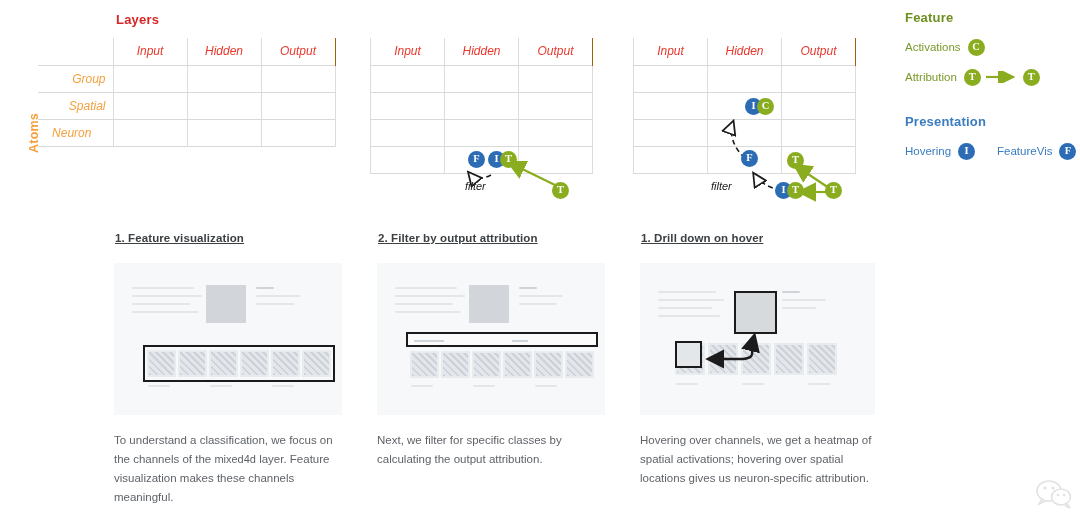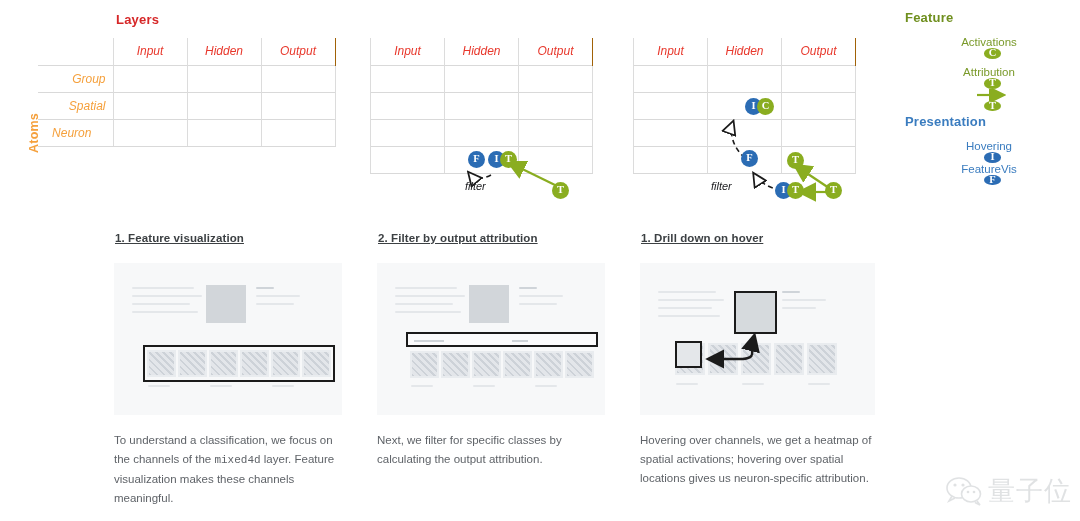--- a/index.html
+++ b/index.html
@@ -125,21 +125,21 @@
   
   #legend { position: absolute; left: 905px; top: 10px; width: 175px; }
   .legend-head {
     font-weight: bold;
     font-size: 13px;
     margin-bottom: 11px;
     letter-spacing: .2px;
   }
   .legend-head.content { color: #6f8f1e; }
   .legend-head.presentation { color: #3a7cbf; margin-top: 26px; }
-  .legend-row { display: flex; align-items: center; height: 22px; margin-bottom: 8px; flex-direction: column; }
+  .legend-row { display: flex; align-items: center; height: 22px; margin-bottom: 8px; }
   .legend-row .lname {
     font-size: 11.5px;
     color: #7a9a2a;
     margin-right: 7px;
   }
   .legend-row.pres .lname { color: #3a7cbf; }
   .legend-arrow { margin: 0 4px; display: inline-flex; align-items: center; }
   .legend-gap { width: 22px; }
 
   
@@ -167,21 +167,21 @@
   }
   #step-3 .thumb { height: 152px; }
 
   .step-caption {
     margin-top: 16px;
     font-size: 11.5px;
     line-height: 19px;
     color: #5f6368;
   }
   .step-caption code {
-    font-family: Liberation Mono, monospace;
+    font-family: Liberation Sans, sans-serif;
     font-size: 11px;
     color: #5f6368;
   }
 
   
   .mock { position: absolute; inset: 0; }
   .mock-line { position: absolute; background: #e4e7ea; height: 2px; border-radius: 1px; }
   .mock-img { position: absolute; background: #d2d6da; }
   .mock-tile { position: absolute; background: #e9ecef; }
   .mock-tile i {
@@ -549,14 +549,13 @@
   <svg width="36" height="30" viewBox="0 0 36 30">
     <ellipse cx="13" cy="12" rx="12" ry="10" fill="none" stroke="#9aa0a6" stroke-width="1.6"></ellipse>
     <path d="M6,20 L3,25 L9,22" fill="none" stroke="#9aa0a6" stroke-width="1.6"></path>
     <circle cx="9" cy="9" r="1.6" fill="#9aa0a6"></circle>
     <circle cx="17" cy="9" r="1.6" fill="#9aa0a6"></circle>
     <ellipse cx="25" cy="18" rx="9.5" ry="8" fill="#ffffff" stroke="#9aa0a6" stroke-width="1.6"></ellipse>
     <path d="M31,25 L34,29 L29,26.5" fill="none" stroke="#9aa0a6" stroke-width="1.6"></path>
     <circle cx="22" cy="16" r="1.3" fill="#9aa0a6"></circle>
     <circle cx="28" cy="16" r="1.3" fill="#9aa0a6"></circle>
   </svg>
-  <span class="wm-text">量子位</span>
 </div>
 
 </body></html>

